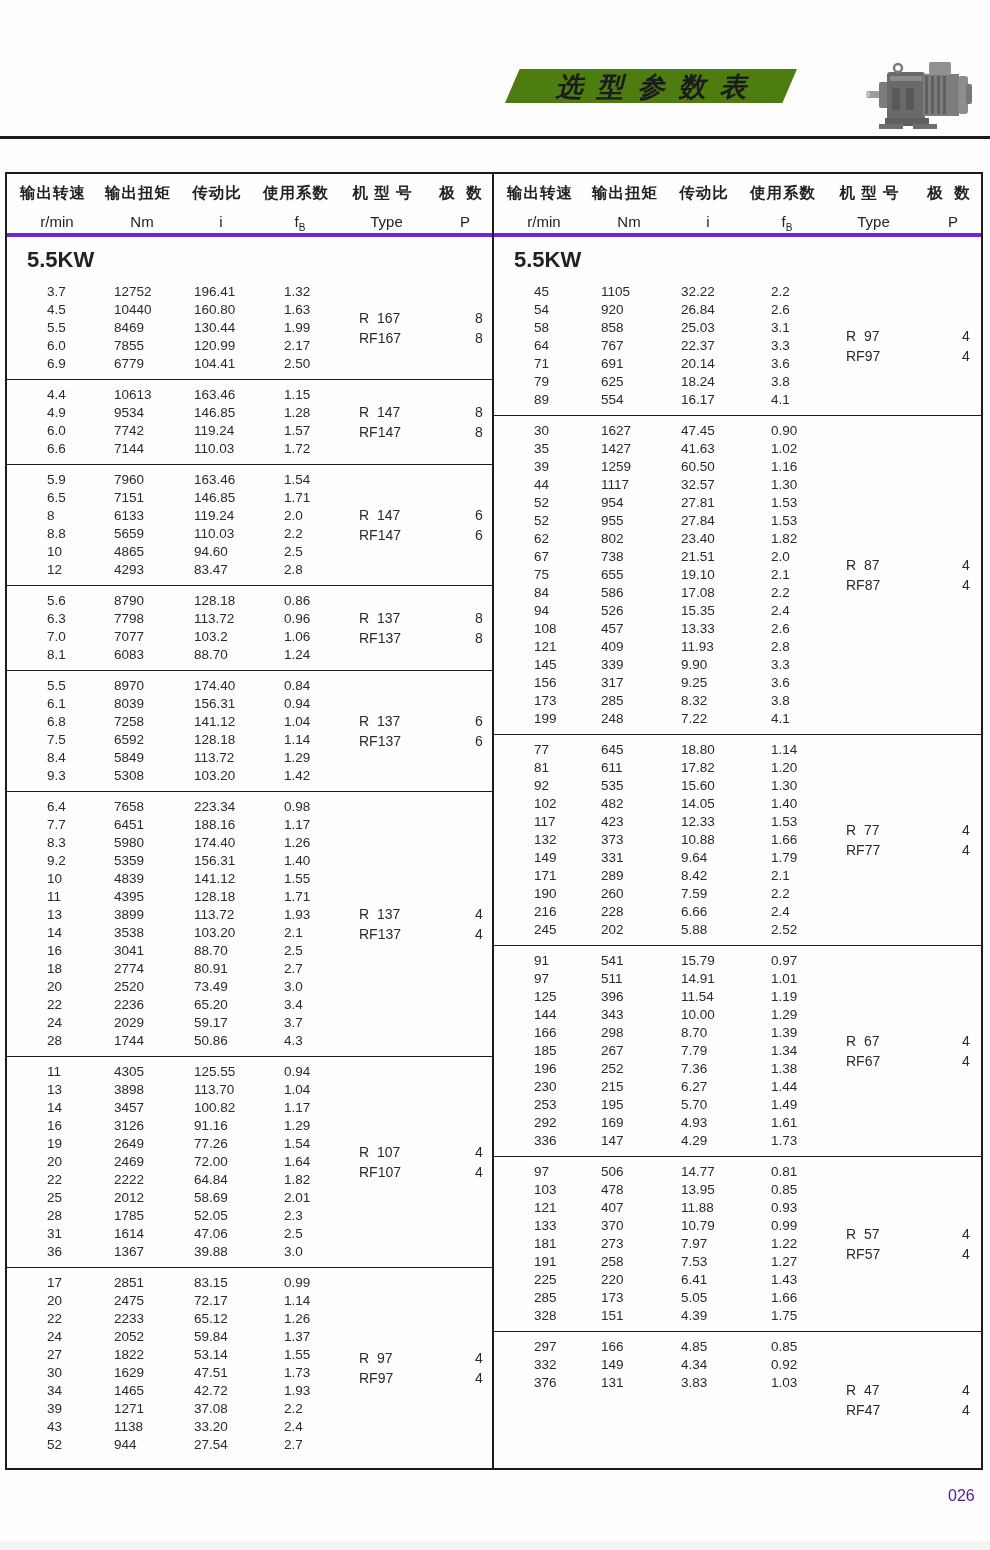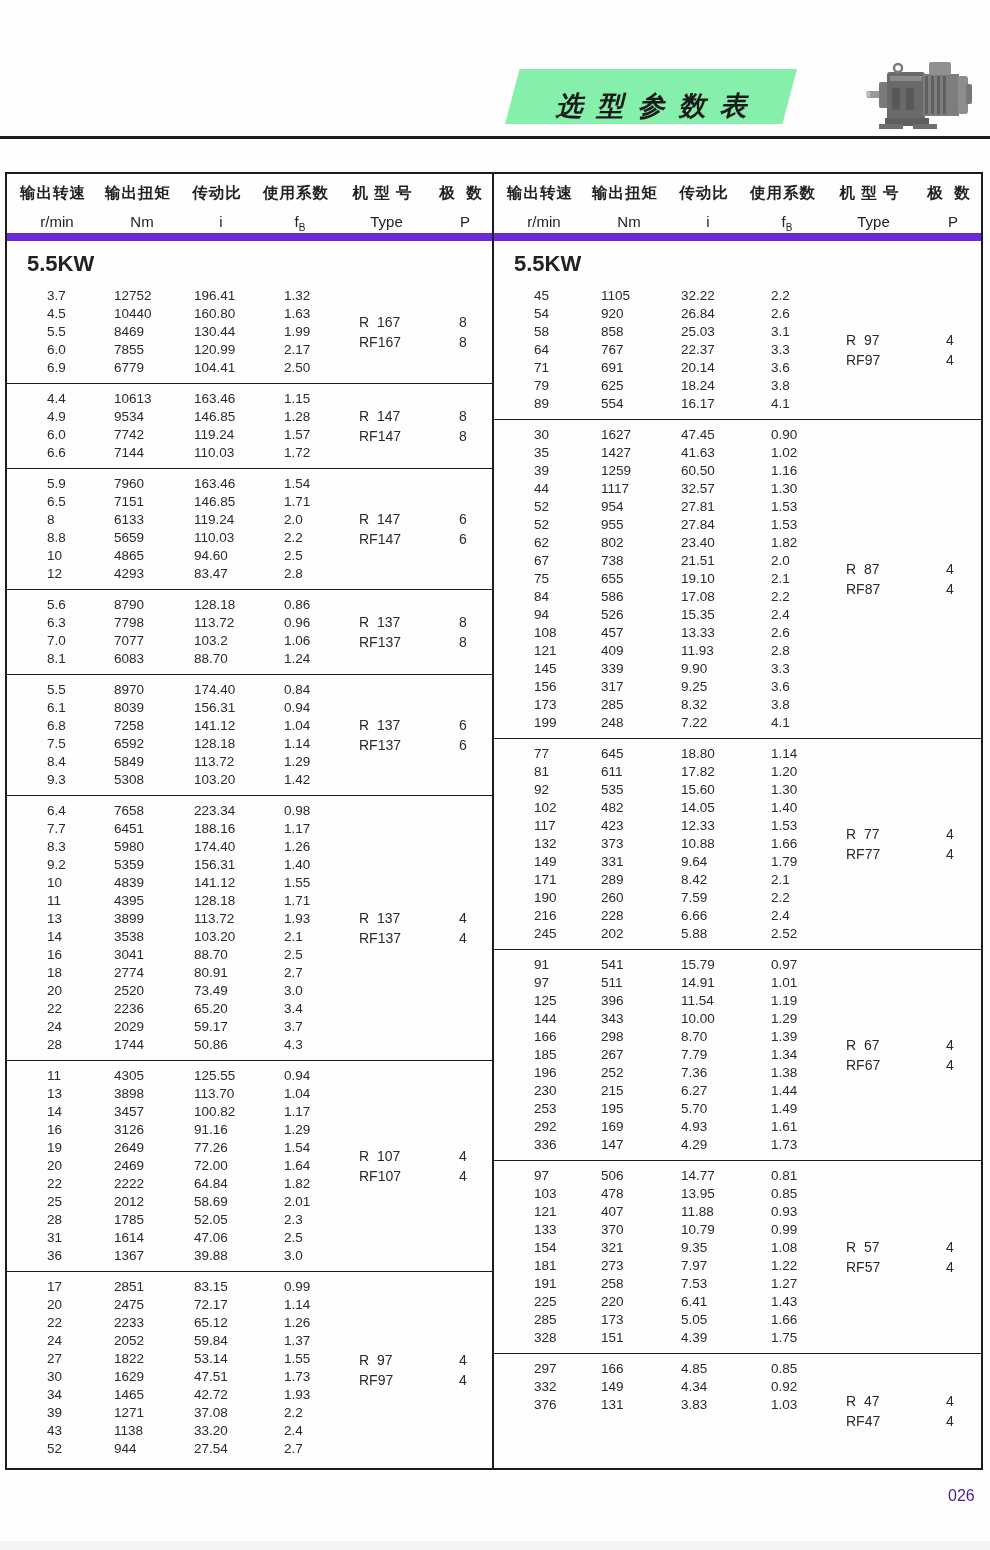--- a/index.html
+++ b/index.html
@@ -3,60 +3,60 @@
 <meta charset="utf-8">
 <style>
   html,body { margin:0; padding:0; background:#ffffff; }
   .page {
     position:relative; width:990px; height:1550px; background:#fefefe;
     font-family:"Liberation Sans","DejaVu Sans",sans-serif; color:#222;
     overflow:hidden;
   }
   
   .banner {
-    position:absolute; left:505px; top:69px; width:292px; height:55px;
-    background:#86efac;
+    position:absolute; left:505px; top:69px; width:292px; height:34px;
+    background:#4d7c0f;
     clip-path:polygon(5% 0%, 100% 0%, 95% 100%, 0% 100%);
-    display:flex; align-items:flex-end; justify-content:center;
+    display:flex; align-items:flex-start; justify-content:center;
   }
   .banner .title {
     font-size:27px; font-weight:bold; font-style:italic; color:#1b1b1b;
     letter-spacing:14px; padding-left:14px; white-space:nowrap;
   }
   .motor-img { position:absolute; left:865px; top:58px; }
   .header-rule {
     position:absolute; left:0; top:136px; width:990px; height:3px; background:#1c1c1c;
   }
   
   .param-table {
     position:absolute; left:5px; top:172px; width:978px; height:1298px;
     border:2px solid #1c1c1c; display:flex; box-sizing:border-box; background:#fefefe;
   }
   .half { width:50%; display:flex; flex-direction:column; box-sizing:border-box; }
   .half.left { border-right:2px solid #1c1c1c; }
   .half-header {
-    flex:0 0 62px; border-bottom:8px solid #6d28d9;
+    flex:0 0 62px; border-bottom:4px solid #6d28d9;
     display:grid; grid-template-columns:92px 78px 80px 78px 95px 1fr;
     padding-top:9px; box-sizing:border-box;
   }
   .hcell { text-align:center; }
   .hcell .cn { display:block; font-size:15.5px; font-weight:bold; letter-spacing:1px; white-space:pre; }
   .hcell .unit { display:block; margin-top:9px; font-size:15px; font-weight:normal;padding-left:8px; }
   .hcell .unit sub { font-size:10px; }
   .kw-label { flex:0 0 40px; font-size:22px; font-weight:bold; padding:10px 0 0 20px; box-sizing:border-box; }
   .groups { flex:1; display:flex; flex-direction:column; }
   .group { position:relative; border-bottom:1.6px solid #1c1c1c; padding:6px 6px; }
   .group:last-child { border-bottom:none; flex:1; }
   .trow {
     display:grid; grid-template-columns:67px 80px 90px 80px;
     padding-left:34px; line-height:18px; font-size:13.5px; color:#2a2a2a;
   }
   .typeblock {
     position:absolute; left:352px; top:50%; transform:translateY(-50%);
-    display:grid; grid-template-columns:100px 56px; column-gap:0;
+    display:grid; grid-template-columns:100px 56px; column-gap:16px;
     font-size:14px; line-height:20px; color:#2a2a2a;
   }
   .typeblock span { display:block; white-space:pre; }
   
   .page-number { position:absolute; left:948px; top:1487px; font-size:16px; color:#4c1d95; }
   .bottom-shade { position:absolute; left:0; top:1541px; width:990px; height:9px; background:#f3f4f4; }
 </style>
 </head>
 <body>
 
@@ -950,26 +950,20 @@
               <span>11.88</span>
               <span>0.93</span>
             </div>
             <div class="trow">
               <span>133</span>
               <span>370</span>
               <span>10.79</span>
               <span>0.99</span>
             </div>
             <div class="trow">
-              <span>154</span>
-              <span>321</span>
-              <span>9.35</span>
-              <span>1.08</span>
-            </div>
-            <div class="trow">
               <span>181</span>
               <span>273</span>
               <span>7.97</span>
               <span>1.22</span>
             </div>
             <div class="trow">
               <span>191</span>
               <span>258</span>
               <span>7.53</span>
               <span>1.27</span>

